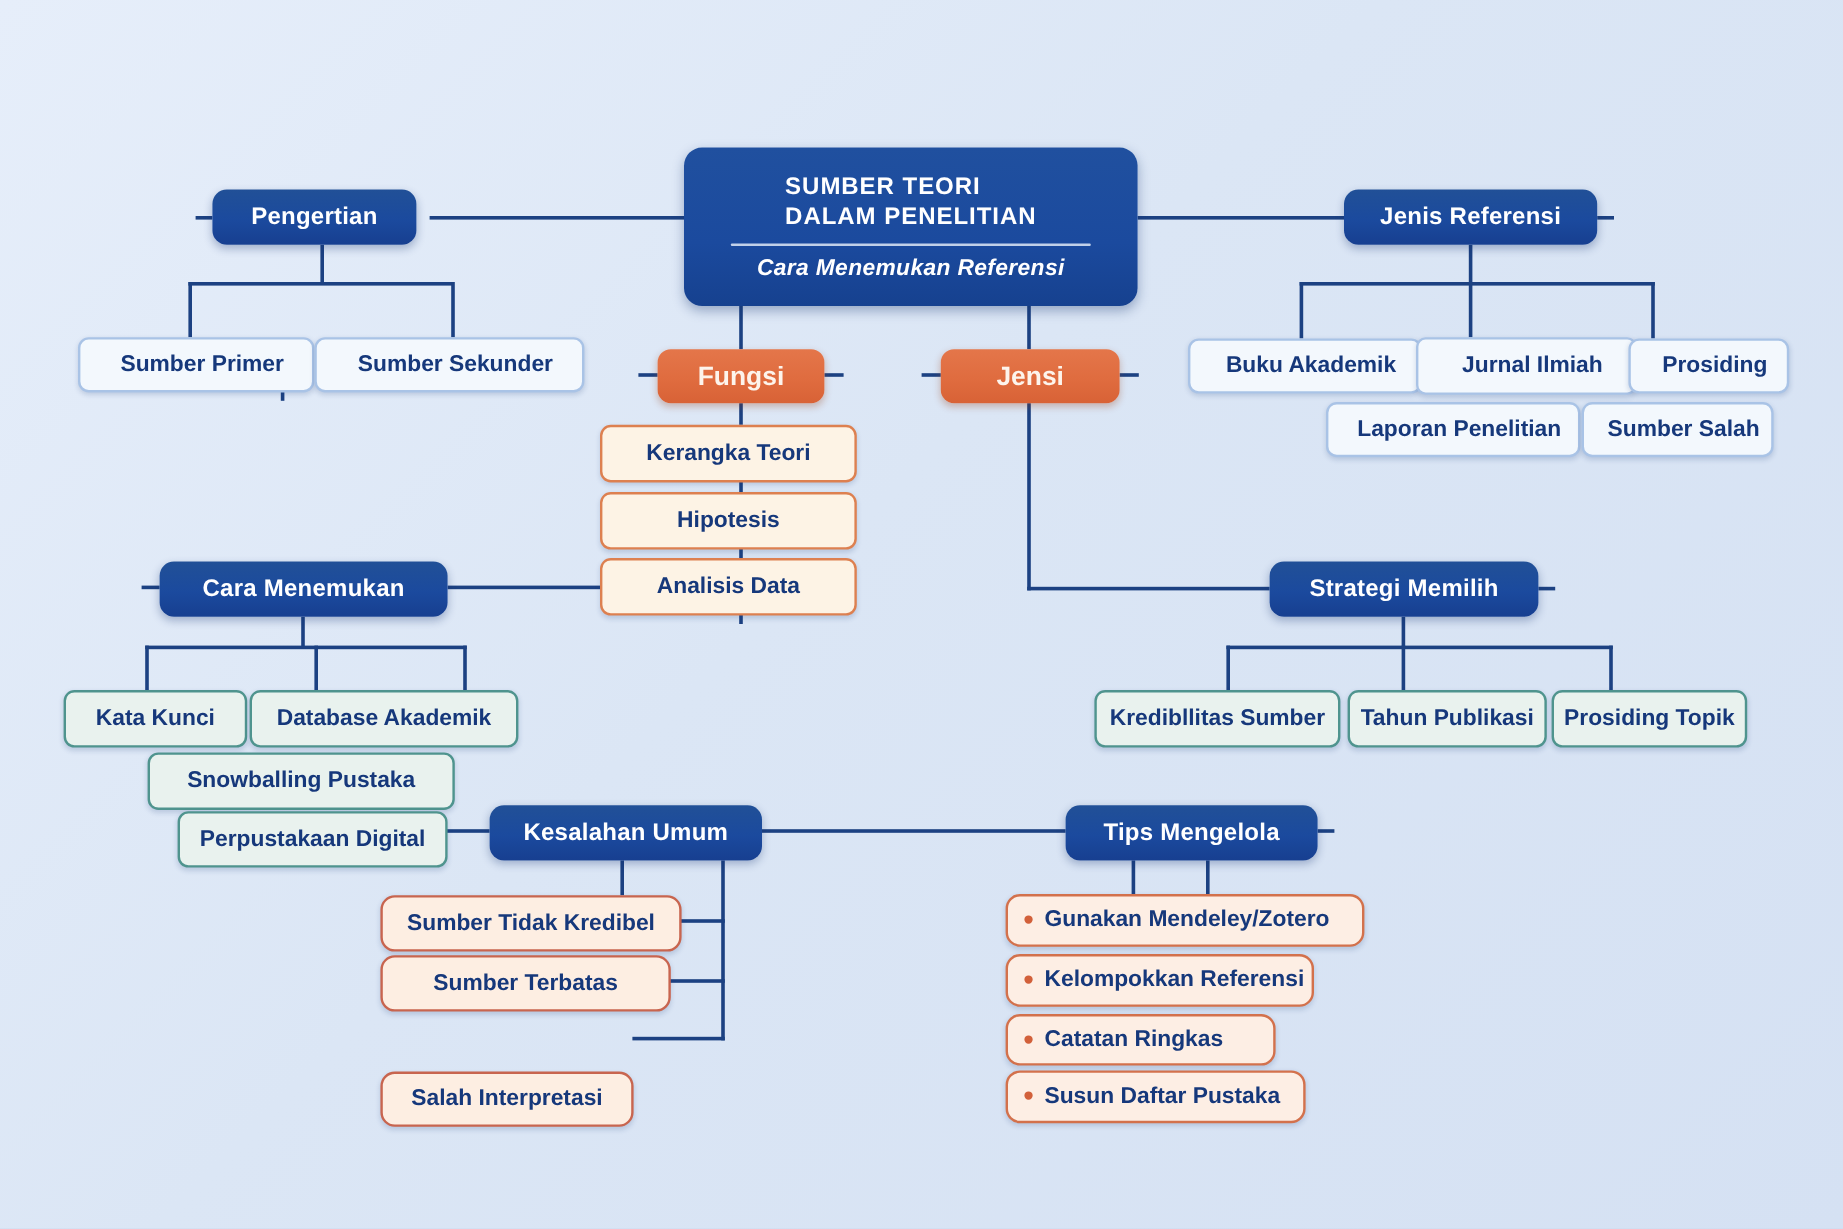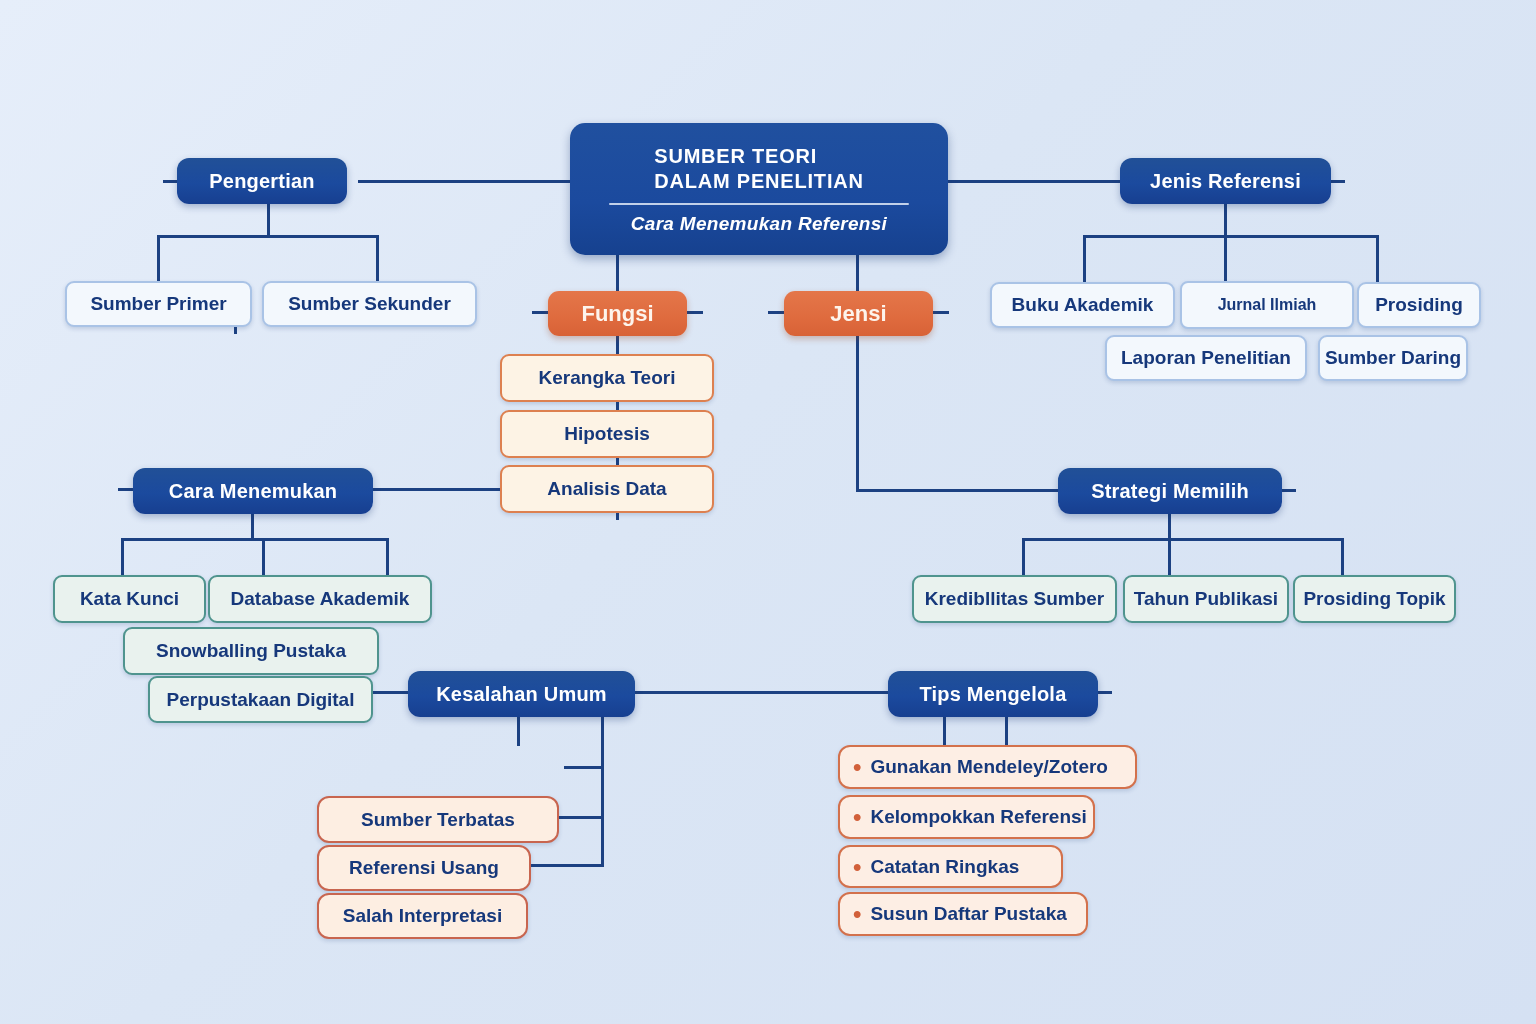--- a/index.html
+++ b/index.html
@@ -34,22 +34,22 @@
     background:linear-gradient(180deg,#e4764a 0%,#df6b3e 60%,#d86236 100%);
     color:#fdf4ec;font-weight:700;font-size:22px;border-radius:11px;
     box-shadow:0 3px 6px rgba(150,60,20,0.30);
   }
   
   .bx{
     position:absolute;z-index:2;display:flex;align-items:center;justify-content:center;
     font-weight:700;font-size:19px;color:#16387b;border-radius:9px;
     box-shadow:0 2px 4px rgba(30,60,120,0.18);text-align:center;
   }
-  .bx-blue{background:#f3f8fd;border:2px solid #a9c3e6;}
-  .bx-big{font-size:16px;border-radius:8px;}
+  .bx-blue{background:#f3f8fd;border:2px solid #a9c3e6;padding-left:10px;}
+  .bx-big{font-size:19px;border-radius:8px;}
   .bx-mint{background:#e9f2ee;border:2px solid #4f948e;}
   .bx-cream{background:#fdf3e5;border:2px solid #dd8050;}
   .bx-red{background:#fdeee2;border:2px solid #c8654f;border-radius:12px;}
   .bx-tip{
     background:#fdeee4;border:2px solid #d3714c;border-radius:12px;
     justify-content:flex-start;padding-left:13px;box-sizing:border-box;
   }
   .bullet{color:#d2603a;font-size:24px;margin-right:9px;line-height:1;}
 </style>
 </head>
@@ -145,21 +145,21 @@
   <div class="bx bx-blue bx-big" style="left:1180px;top:281px;width:170px;height:44px">
     <span>Jurnal Ilmiah</span>
   </div>
   <div class="bx bx-blue" style="left:1357px;top:282px;width:120px;height:42px">
     <span>Prosiding</span>
   </div>
   <div class="bx bx-blue" style="left:1105px;top:335px;width:198px;height:42px">
     <span>Laporan Penelitian</span>
   </div>
   <div class="bx bx-blue" style="left:1318px;top:335px;width:146px;height:42px">
-    <span>Sumber Daring</span>
+    <span>Sumber Salah</span>
   </div>
 
   <div class="node-orange" style="left:548px;top:291px;width:139px;height:45px">
     <span>Fungsi</span>
   </div>
   <div class="bx bx-cream" style="left:500px;top:354px;width:210px;height:44px">
     <span>Kerangka Teori</span>
   </div>
   <div class="bx bx-cream" style="left:500px;top:410px;width:210px;height:44px">
     <span>Hipotesis</span>
@@ -197,26 +197,26 @@
   <div class="bx bx-mint" style="left:1123px;top:575px;width:162px;height:44px">
     <span>Tahun Publikasi</span>
   </div>
   <div class="bx bx-mint" style="left:1293px;top:575px;width:159px;height:44px">
     <span>Prosiding Topik</span>
   </div>
 
   <div class="node" style="left:408px;top:671px;width:227px;height:46px">
     <span>Kesalahan Umum</span>
   </div>
+  <div class="bx bx-red" style="left:317px;top:746px;width:247px;height:43px">
+    <span>Sumber Tidak Kredibel</span>
+  </div>
   <div class="bx bx-red" style="left:317px;top:796px;width:238px;height:43px">
     <span>Sumber Terbatas</span>
   </div>
-  <div class="bx bx-red" style="left:317px;top:845px;width:210px;height:42px">
-    <span>Referensi Usang</span>
-  </div>
   <div class="bx bx-red" style="left:317px;top:893px;width:207px;height:42px">
     <span>Salah Interpretasi</span>
   </div>
 
   <div class="node" style="left:888px;top:671px;width:210px;height:46px">
     <span>Tips Mengelola</span>
   </div>
   <div class="bx bx-tip" style="left:838px;top:745px;width:299px;height:44px">
     <span class="bullet">•</span>
     <span>Gunakan Mendeley/Zotero</span>

